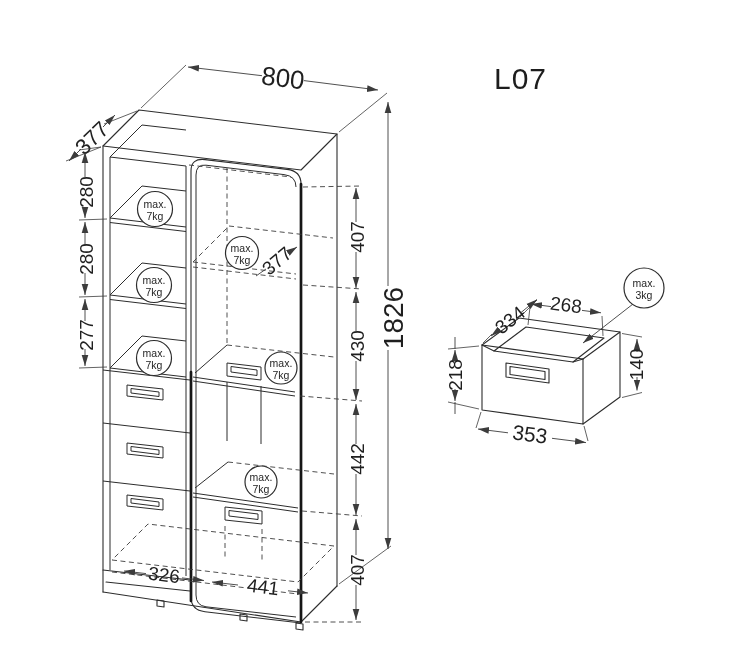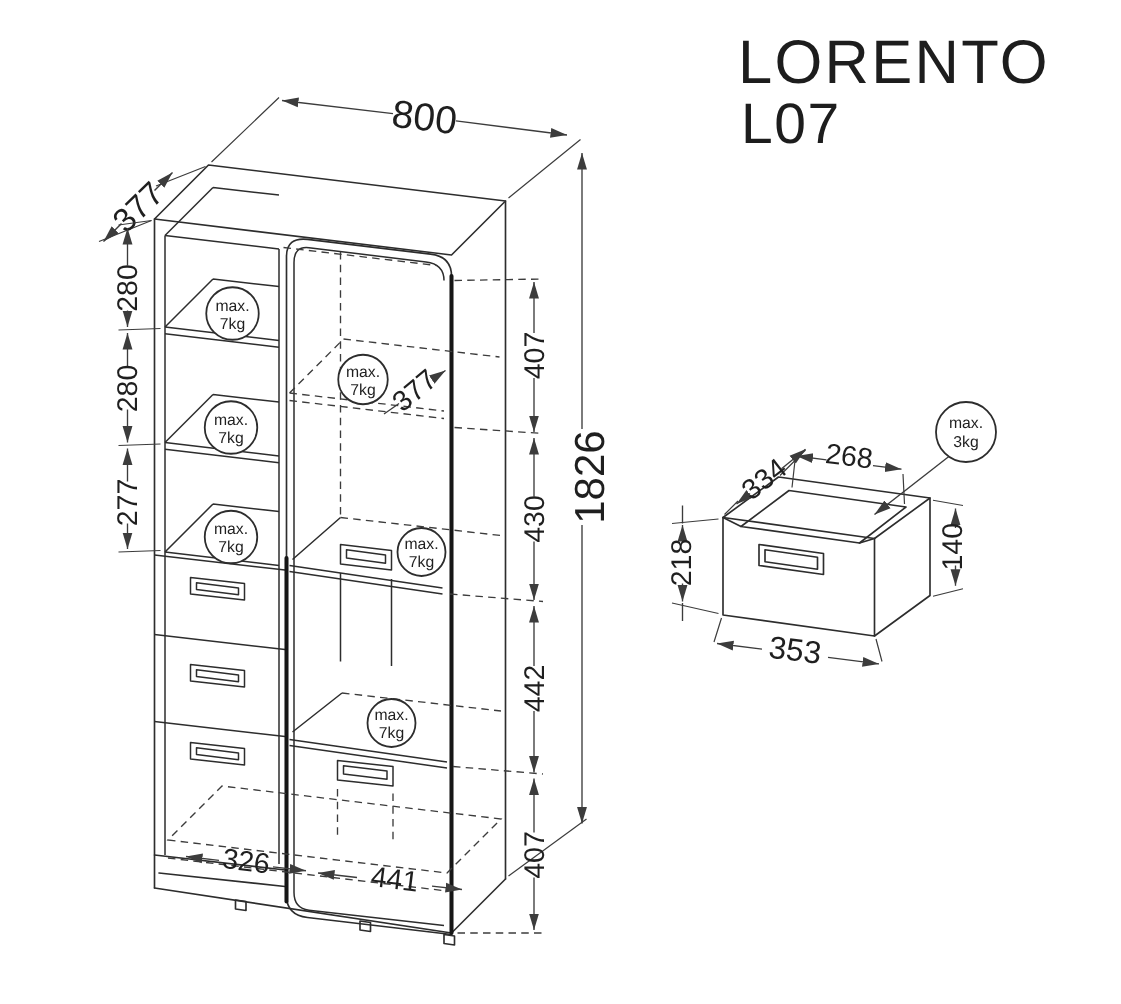--- a/index.html
+++ b/index.html
@@ -1,39 +1,38 @@
 <!DOCTYPE html>
 <html><head>
 <meta charset="utf-8">
 <style>
   html,body{margin:0;padding:0;background:#ffffff;}
   .page{position:relative;width:747px;height:669px;background:#ffffff;overflow:hidden;
         font-family:"Liberation Sans", "DejaVu Sans", sans-serif;}
   .brand{position:absolute;left:492px;top:20px;font-size:41px;line-height:1.05;
          color:#1d1d1d;letter-spacing:1.5px;font-weight:400;}
-  .model{position:absolute;left:494px;top:62px;font-size:38px;color:#1d1d1d;letter-spacing:1px;}
+  .model{position:absolute;left:494px;top:62px;font-size:30px;color:#1d1d1d;letter-spacing:1px;}
   svg{position:absolute;left:0;top:0;}
   svg text{fill:#1f1f1f;text-anchor:middle;dominant-baseline:central;
            font-family:"Liberation Sans","DejaVu Sans",sans-serif;}
   .ln  {stroke:#2d2d2d;stroke-width:1.1;fill:none;stroke-linejoin:round;stroke-linecap:round;}
   .ln2 {stroke:#2d2d2d;stroke-width:1;fill:none;stroke-linejoin:round;}
   .thick{stroke:#161616;stroke-width:2.7;fill:none;stroke-linecap:round;}
   .dash{stroke:#3c3c3c;stroke-width:.9;fill:none;stroke-dasharray:5 3.5;}
   .dim {stroke:#3c3c3c;stroke-width:.9;fill:none;}
   .ext {stroke:#3c3c3c;stroke-width:.8;fill:none;}
   .badge{fill:#ffffff;stroke:#2d2d2d;stroke-width:1.2;}
   .bt{font-size:10.5px;}
   .dt{font-size:19px;}
 </style>
 </head>
 <body>
 
 <div class="page">
 
-  <div class="brand">LORENTO</div>
   <div class="model">L07</div>
 
   <svg width="747" height="669" viewBox="0 0 747 669">
     <defs>
       <marker id="ar" viewBox="0 0 12 10" refX="11" refY="5" markerWidth="12" markerHeight="10" markerUnits="userSpaceOnUse" orient="auto">
         <path d="M0,1.7 L11,5 L0,8.3 Z" fill="#3c3c3c"></path>
       </marker>
     </defs>
 
     <g class="ln">

